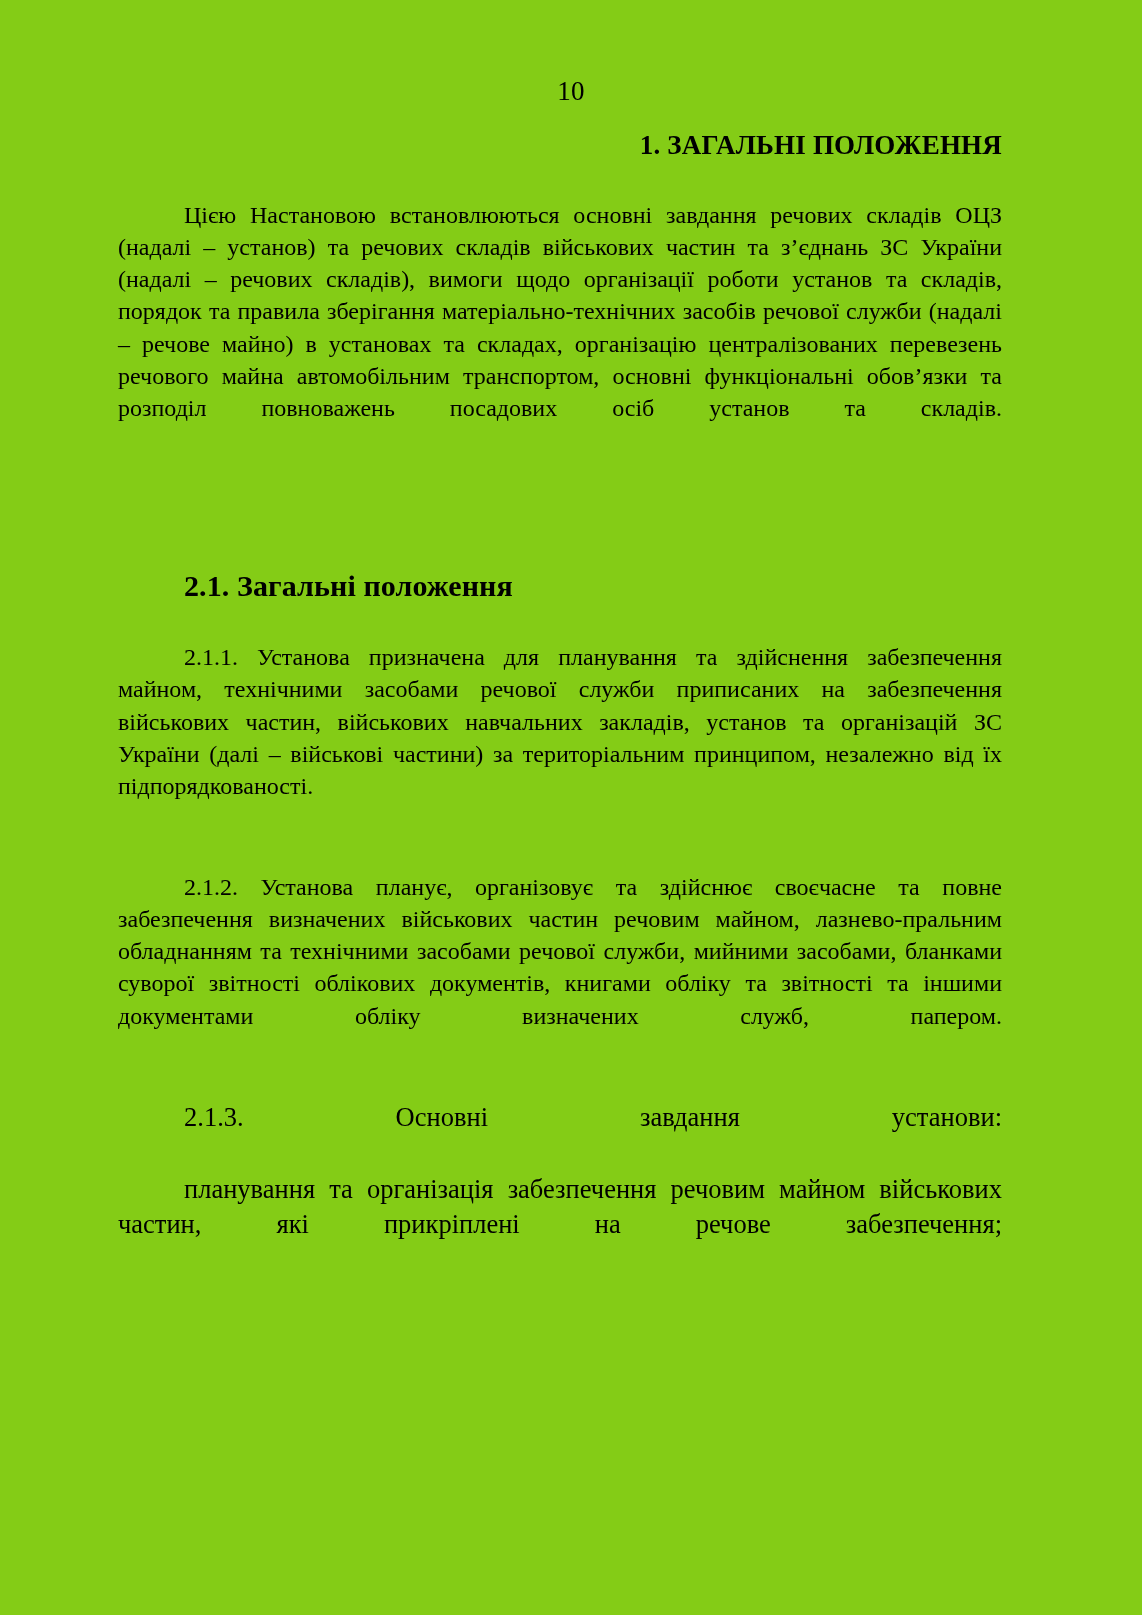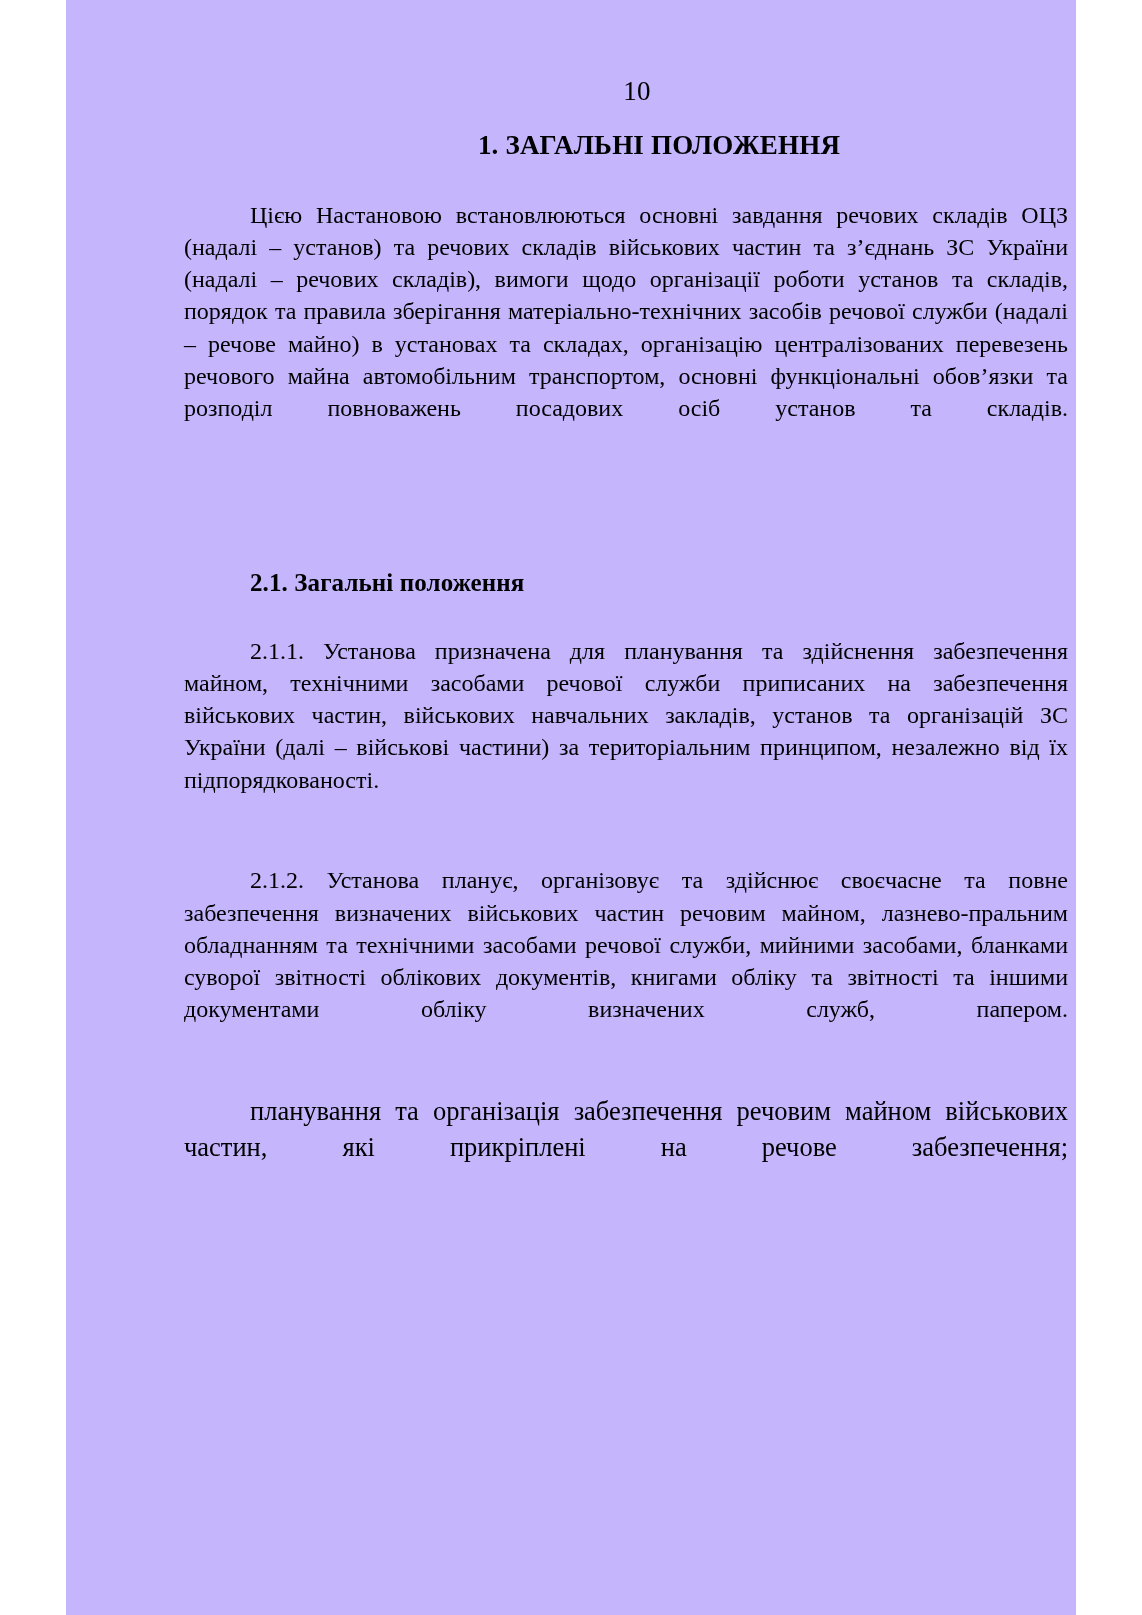--- a/index.html
+++ b/index.html
@@ -4,23 +4,23 @@
 <title>Document page</title>
 <style>
   html, body {
     margin: 0;
     padding: 0;
     background: #ffffff;
   }
 
   .page {
     position: relative;
-    width: 1010px;
+    width: 1142px;
     height: 1615px;
-    background: #c4b5fd;
+    background: #84cc16;
     margin: 0 auto;
     overflow: hidden;
     font-family: "Liberation Serif", "DejaVu Serif", serif;
     color: #000000;
   }
 
   
   .page-number {
     position: absolute;
     top: 78px;
@@ -41,26 +41,26 @@
   }
 
   h1.section-title {
     font-size: 27px;
     font-weight: bold;
     line-height: 1.28;
     margin: 0;
     padding: 0;
     text-indent: 66px;
     letter-spacing: 0.2px;
-    text-align: center;
+    text-align: right;
     white-space: nowrap;
   }
 
   h2.subsection-title {
-    font-size: 25px;
+    font-size: 30px;
     font-weight: bold;
     line-height: 1.28;
     margin: 0;
     padding: 0;
     text-indent: 66px;
     letter-spacing: 0.1px;
     text-align: left;
   }
 
   p.body-para {
@@ -119,19 +119,20 @@
     <div class="spacer-md"></div>
 
     <p class="body-para" style="text-align-last: left;">2.1.1. Установа призначена для планування та здійснення забезпечення майном, технічними засобами речової служби приписаних на забезпечення військових частин, військових навчальних закладів, установ та організацій ЗС України (далі – військові частини) за територіальним принципом, незалежно від їх підпорядкованості.</p>
 
     <div class="spacer-md"></div>
 
     <p class="body-para" style="text-align-last: left;">2.1.2. Установа планує, організовує та здійснює своєчасне та повне забезпечення визначених військових частин речовим майном, лазнево-пральним обладнанням та технічними засобами речової служби, мийними засобами, бланками суворої звітності облікових документів, книгами обліку та звітності та іншими документами обліку визначених служб, папером.</p>
 
     <div class="spacer-md"></div>
 
+    <p class="list-para" style="text-align-last: left;">2.1.3. Основні завдання установи:</p>
 
     <div id="task-list">
         <p class="list-para" style="text-align-last: left;">планування та організація забезпечення речовим майном військових частин, які прикріплені на речове забезпечення;</p>
       </div>
 
   </div>
 </div>
 
 </body></html>

